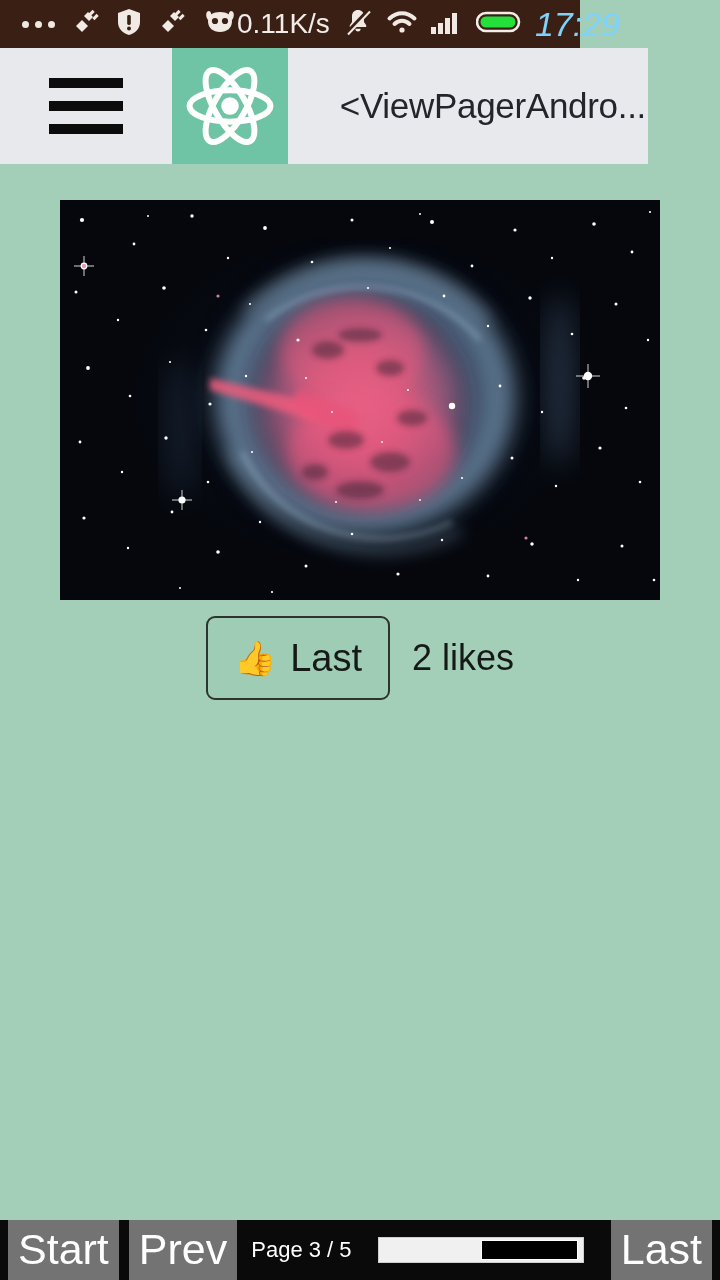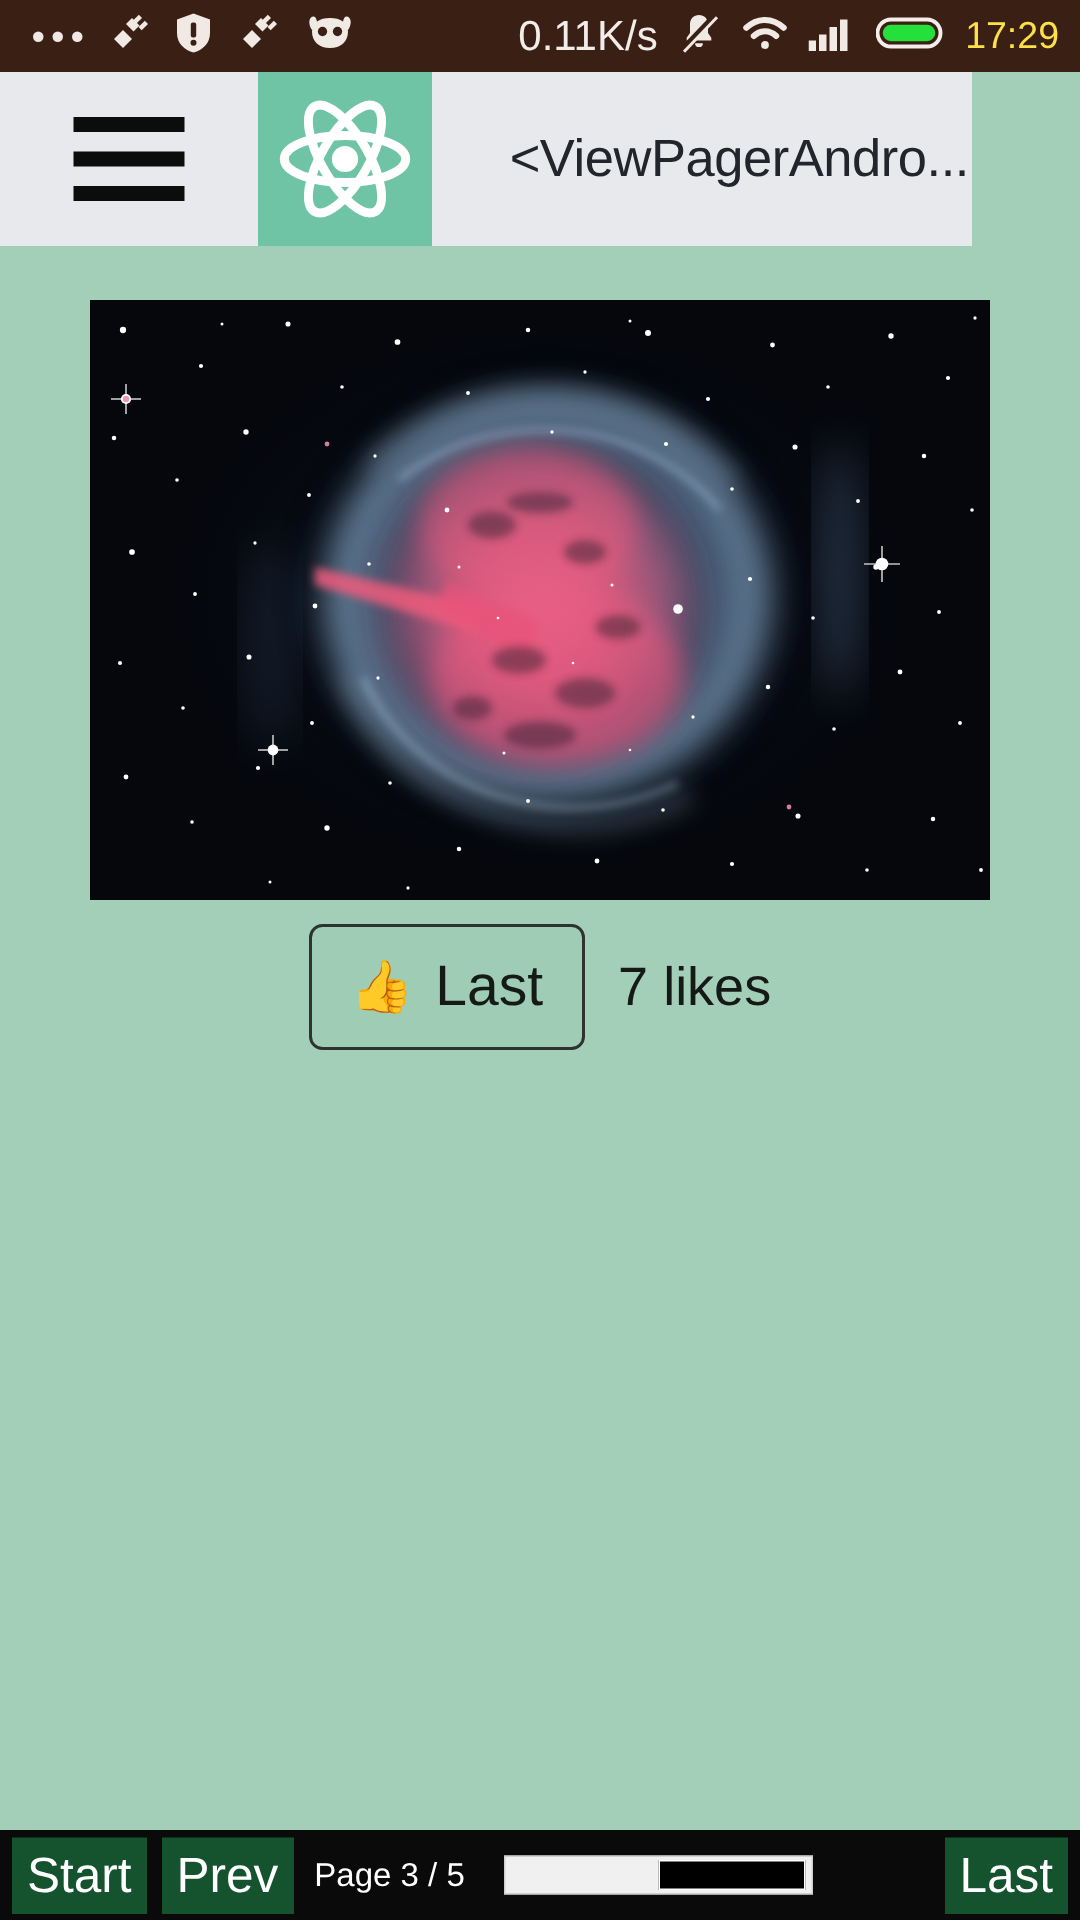--- a/index.html
+++ b/index.html
@@ -16,21 +16,21 @@
     width: 720px;
     height: 1280px;
     overflow: hidden;
     background: #A3CFB8;
   }
 
   
   .statusbar {
     position: absolute;
     top: 0; left: 0;
-    width: 720px;
+    width: 580px;
     height: 48px;
     background: #3A1F15;
     display: flex;
     align-items: center;
     box-sizing: border-box;
     padding: 0 14px 0 22px;
   }
   .sb-left {
     display: flex;
     align-items: center;
@@ -45,24 +45,25 @@
   }
   .sb-ico { display: block; }
   .sb-text {
     color: #F2EDE9;
     font-size: 28px;
     letter-spacing: 0px;
     line-height: 1;
     white-space: nowrap;
   }
   .sb-clock {
-    color: #fde047;
-    font-size: 25px;
+    color: #7dd3fc;
+    font-size: 34px;
     line-height: 1;
     white-space: nowrap;
+    font-style: italic;
   }
   .dots {
     display: flex;
     gap: 6px;
     align-items: center;
   }
   .dots i {
     width: 7px; height: 7px;
     border-radius: 50%;
     background: #EFE8E3;
@@ -180,23 +181,23 @@
     width: 720px;
     height: 60px;
     background: #0A0A0A;
     display: flex;
     align-items: center;
     padding: 0 8px;
     box-sizing: border-box;
     gap: 10px;
   }
   .pg-btn {
-    background: #14532d;
+    background: #737373;
     color: #FFFFFF;
-    font-size: 33px;
+    font-size: 43px;
     line-height: 1;
     padding: 8px 10px 10px 10px;
     cursor: pointer;
     white-space: nowrap;
   }
   .pg-label {
     color: #FFFFFF;
     font-size: 22px;
     white-space: nowrap;
     line-height: 1;
@@ -514,21 +515,21 @@
             <circle cx="466" cy="338" r="1.6"></circle>
         </g>
       </svg>
     </div>
 
     <div class="like-row">
       <div class="like-btn">
         <span class="like-emoji">👍</span>
         <span class="like-label">Last</span>
       </div>
-      <span class="like-count">7 likes</span>
+      <span class="like-count">2 likes</span>
     </div>
 
   </div>
 
   <div class="pager">
     <span class="pg-btn">Start</span>
     <span class="pg-btn">Prev</span>
     <span class="pg-label">Page 3 / 5</span>
     <div class="progress-outer">
       <div class="progress-thumb" id="progress-thumb" style="left: 50%; width: 48%;"></div>

